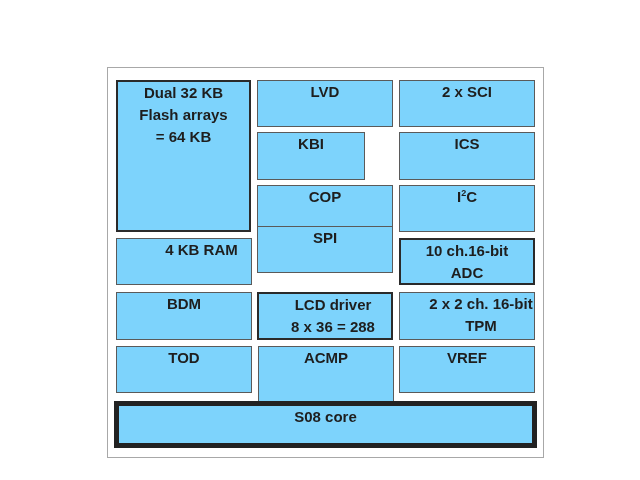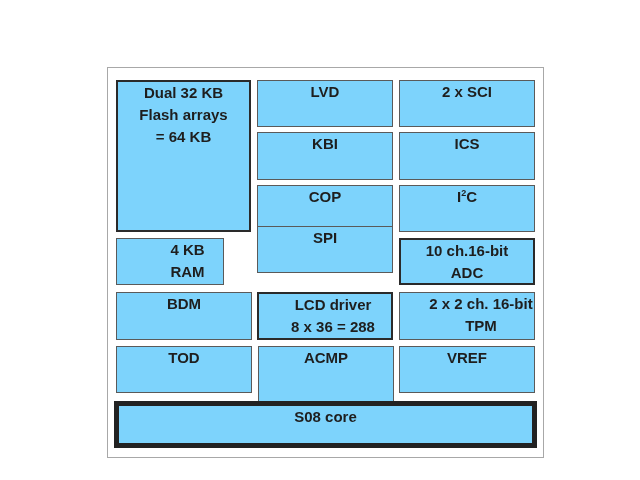--- a/index.html
+++ b/index.html
@@ -26,35 +26,35 @@
   <span>= 64 KB</span>
 </div>
 
 <div class="blk" style="left:257px;top:80px;width:136px;height:47px;">
   <span>LVD</span>
 </div>
 <div class="blk" style="left:399px;top:80px;width:136px;height:47px;">
   <span>2 x SCI</span>
 </div>
 
-<div class="blk" style="left:257px;top:132px;width:136px;height:48px;">
+<div class="blk" style="left:257px;top:132px;width:108px;height:48px;">
   <span>KBI</span>
 </div>
 <div class="blk" style="left:399px;top:132px;width:136px;height:48px;">
   <span>ICS</span>
 </div>
 
 <div class="blk" style="left:257px;top:185px;width:136px;height:47px;">
   <span>COP</span>
 </div>
 <div class="blk" style="left:399px;top:185px;width:136px;height:47px;">
   <span><span>I</span><sup>2</sup><span>C</span></span>
 </div>
 
-<div class="blk" style="left:116px;top:238px;width:108px;height:47px;padding-left:35px;">
+<div class="blk" style="left:116px;top:238px;width:136px;height:47px;padding-left:35px;">
   <span>4 KB RAM</span>
 </div>
 <div class="blk" style="left:257px;top:226px;width:136px;height:47px;">
   <span>SPI</span>
 </div>
 <div class="blk thick" style="left:399px;top:238px;width:136px;height:47px;">
   <span>10 ch.16-bit</span>
   <span>ADC</span>
 </div>
 

